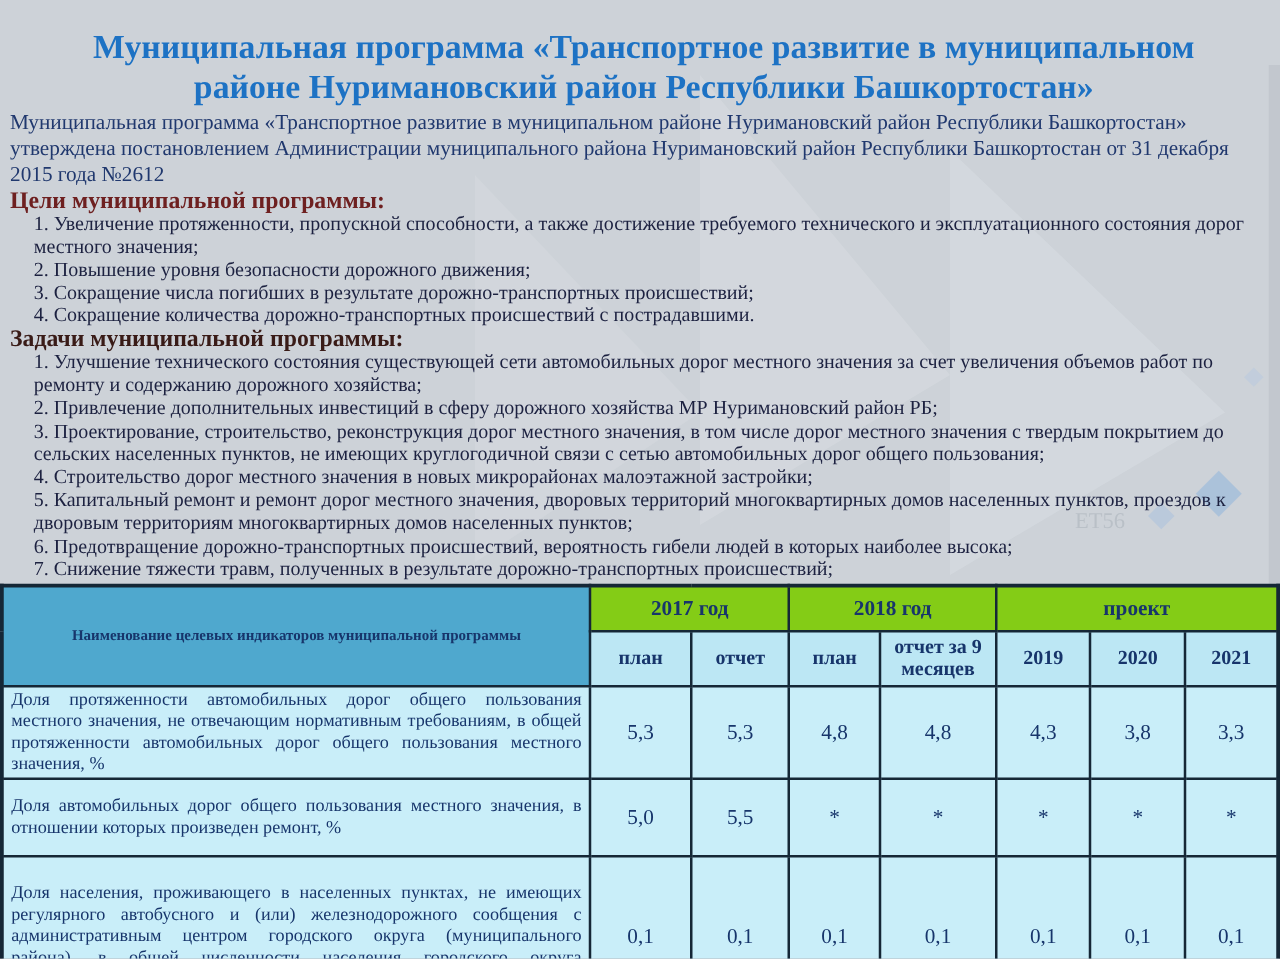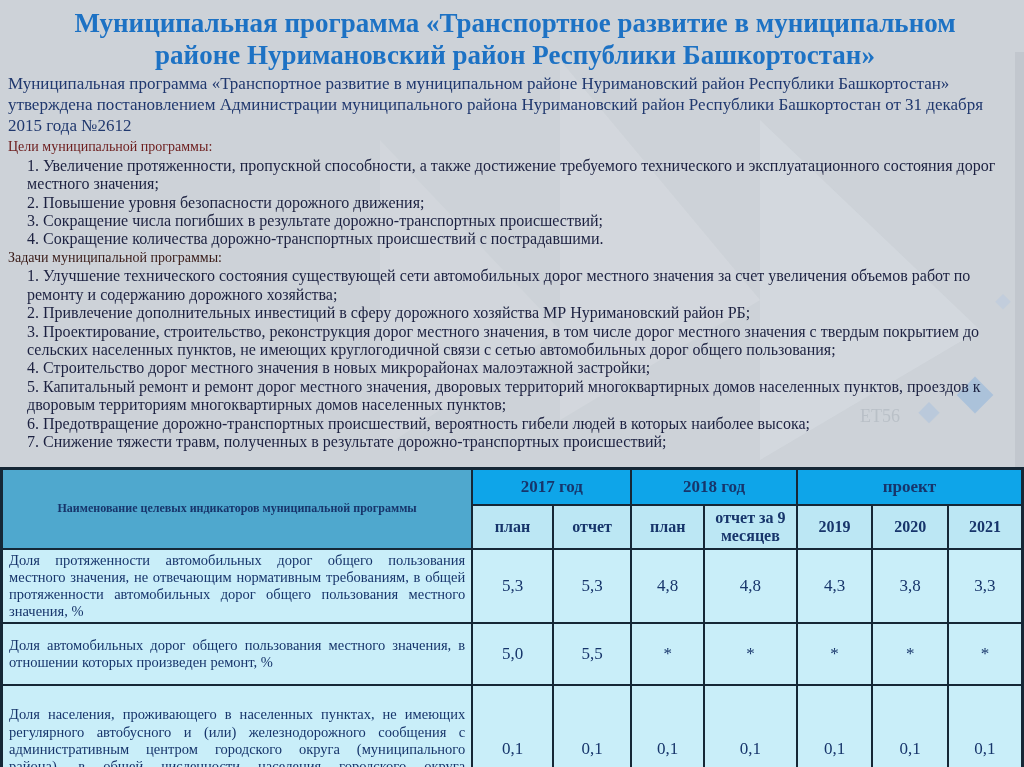--- a/index.html
+++ b/index.html
@@ -9,33 +9,33 @@
     overflow:hidden;
     background:#cdd2d8;
     font-family:"Liberation Serif","DejaVu Serif",serif;
   }
   .bg-decor{position:absolute;inset:0;pointer-events:none;}
   .right-strip{
     position:absolute;right:0;top:52px;width:9px;height:700px;
     background:#bdc3cb;opacity:.75;
   }
   .content{
-    position:absolute;left:0;top:0;width:1024px;height:468px;
+    position:absolute;left:0;top:14px;width:1024px;height:468px;
     box-sizing:border-box;padding:4px 24px 0 8px;overflow:hidden;
   }
   .title{
     font-size:27px;font-weight:bold;color:#1d72c4;
     text-align:center;line-height:1.17;margin:4px 18px 3px 40px;
   }
   .intro{
     font-size:17px;color:#20386e;line-height:1.22;margin:1px 0 2px 0;
     text-align:left;
   }
   .list-heading{
-    font-size:14px;font-weight:normal;line-height:18.5px;
+    font-size:19px;font-weight:bold;line-height:18.5px;
   }
   .goals-heading{color:#6e2020;}
   .tasks-heading{color:#391b17;}
   .list-item{
     font-size:16px;color:#1c2140;line-height:18.4px;text-align:left;margin-left:19px;
   }
   .table-wrap{position:absolute;left:0;right:0;top:467px;bottom:-40px;}
   table.indicators{
     width:100%;height:100%;
     border-collapse:collapse;table-layout:fixed;
@@ -45,21 +45,21 @@
     border:2px solid #152736;
     color:#17356b;
     box-sizing:border-box;
     padding:2px 6px;
     vertical-align:middle;
   }
   th.col-indicator{
     background:#4fa8ce;font-size:12px;font-weight:bold;text-align:center;
   }
   th.group-head{
-    background:#0ea5e9;font-size:17px;font-weight:bold;text-align:center;
+    background:#84cc16;font-size:17px;font-weight:bold;text-align:center;
     height:36px;
   }
   th.sub-head{
     background:#bce7f4;font-size:16px;font-weight:bold;text-align:center;
     height:44px;
   }
   td.indicator-cell{
     background:#c9eef9;font-size:14.5px;text-align:justify;
     padding:4px 8px;line-height:1.18;
   }

